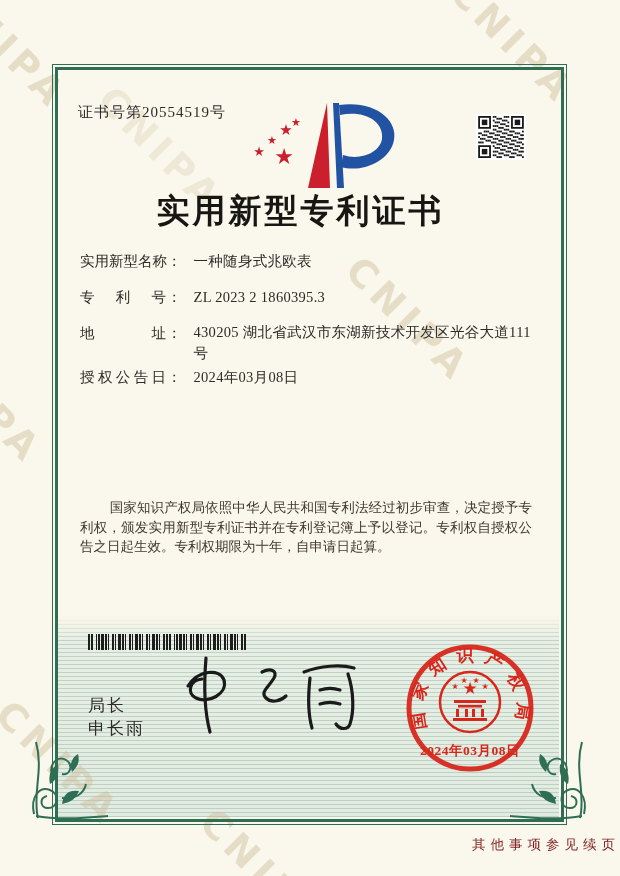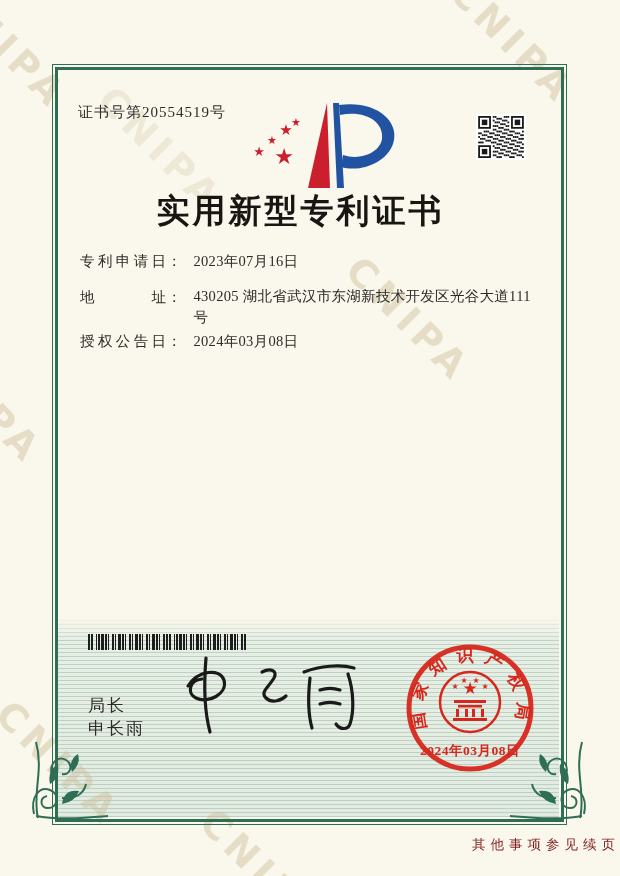--- a/index.html
+++ b/index.html
@@ -269,33 +269,37 @@
         <rect x="17" y="22" width="1" height="1" fill="#1a1a1a"></rect>
         <rect x="18" y="22" width="1" height="1" fill="#1a1a1a"></rect>
         <rect x="19" y="22" width="1" height="1" fill="#1a1a1a"></rect>
         <rect x="24" y="22" width="1" height="1" fill="#1a1a1a"></rect>
       </svg>
 
     <div class="title">实用新型专利证书</div>
 
     <div class="fields">
       <div class="frow">
-        <span class="flabel">专利申请日</span><span class="fcolon">：</span><span class="fval">2023年07月16日</span>
+        <span class="flabel">实用新型名称</span><span class="fcolon">：</span><span class="fval">一种随身式兆欧表</span>
+      </div>
+      <div class="frow">
+        <span class="flabel">专利号</span><span class="fcolon">：</span><span class="fval">ZL 2023 2 1860395.3</span>
       </div>
       <div class="frow addr">
         <span class="flabel">地址</span><span class="fcolon">：</span><span class="fval addr-val"><span>430205 湖北省武汉市东湖新技术开发区光谷大道111号</span><br></span>
       </div>
       <div class="frow grant">
         <span>
           <span class="flabel">授权公告日</span><span class="fcolon">：</span><span class="fval">2024年03月08日</span>
         </span>
       </div>
     </div>
 
     <div class="paras">
+      <p>国家知识产权局依照中华人民共和国专利法经过初步审查，决定授予专利权，颁发实用新型专利证书并在专利登记簿上予以登记。专利权自授权公告之日起生效。专利权期限为十年，自申请日起算。</p>
     </div>
 
     <svg id="barcode" class="barcode" width="160" height="16" viewBox="0 0 160 16">
         <rect x="0" y="0" width="2" height="16" fill="#1d1d1d"></rect>
         <rect x="3" y="0" width="2" height="16" fill="#1d1d1d"></rect>
         <rect x="8" y="0" width="1" height="16" fill="#1d1d1d"></rect>
         <rect x="10" y="0" width="2" height="16" fill="#1d1d1d"></rect>
         <rect x="13" y="0" width="3" height="16" fill="#1d1d1d"></rect>
         <rect x="17" y="0" width="2" height="16" fill="#1d1d1d"></rect>
         <rect x="20" y="0" width="1" height="16" fill="#1d1d1d"></rect>

